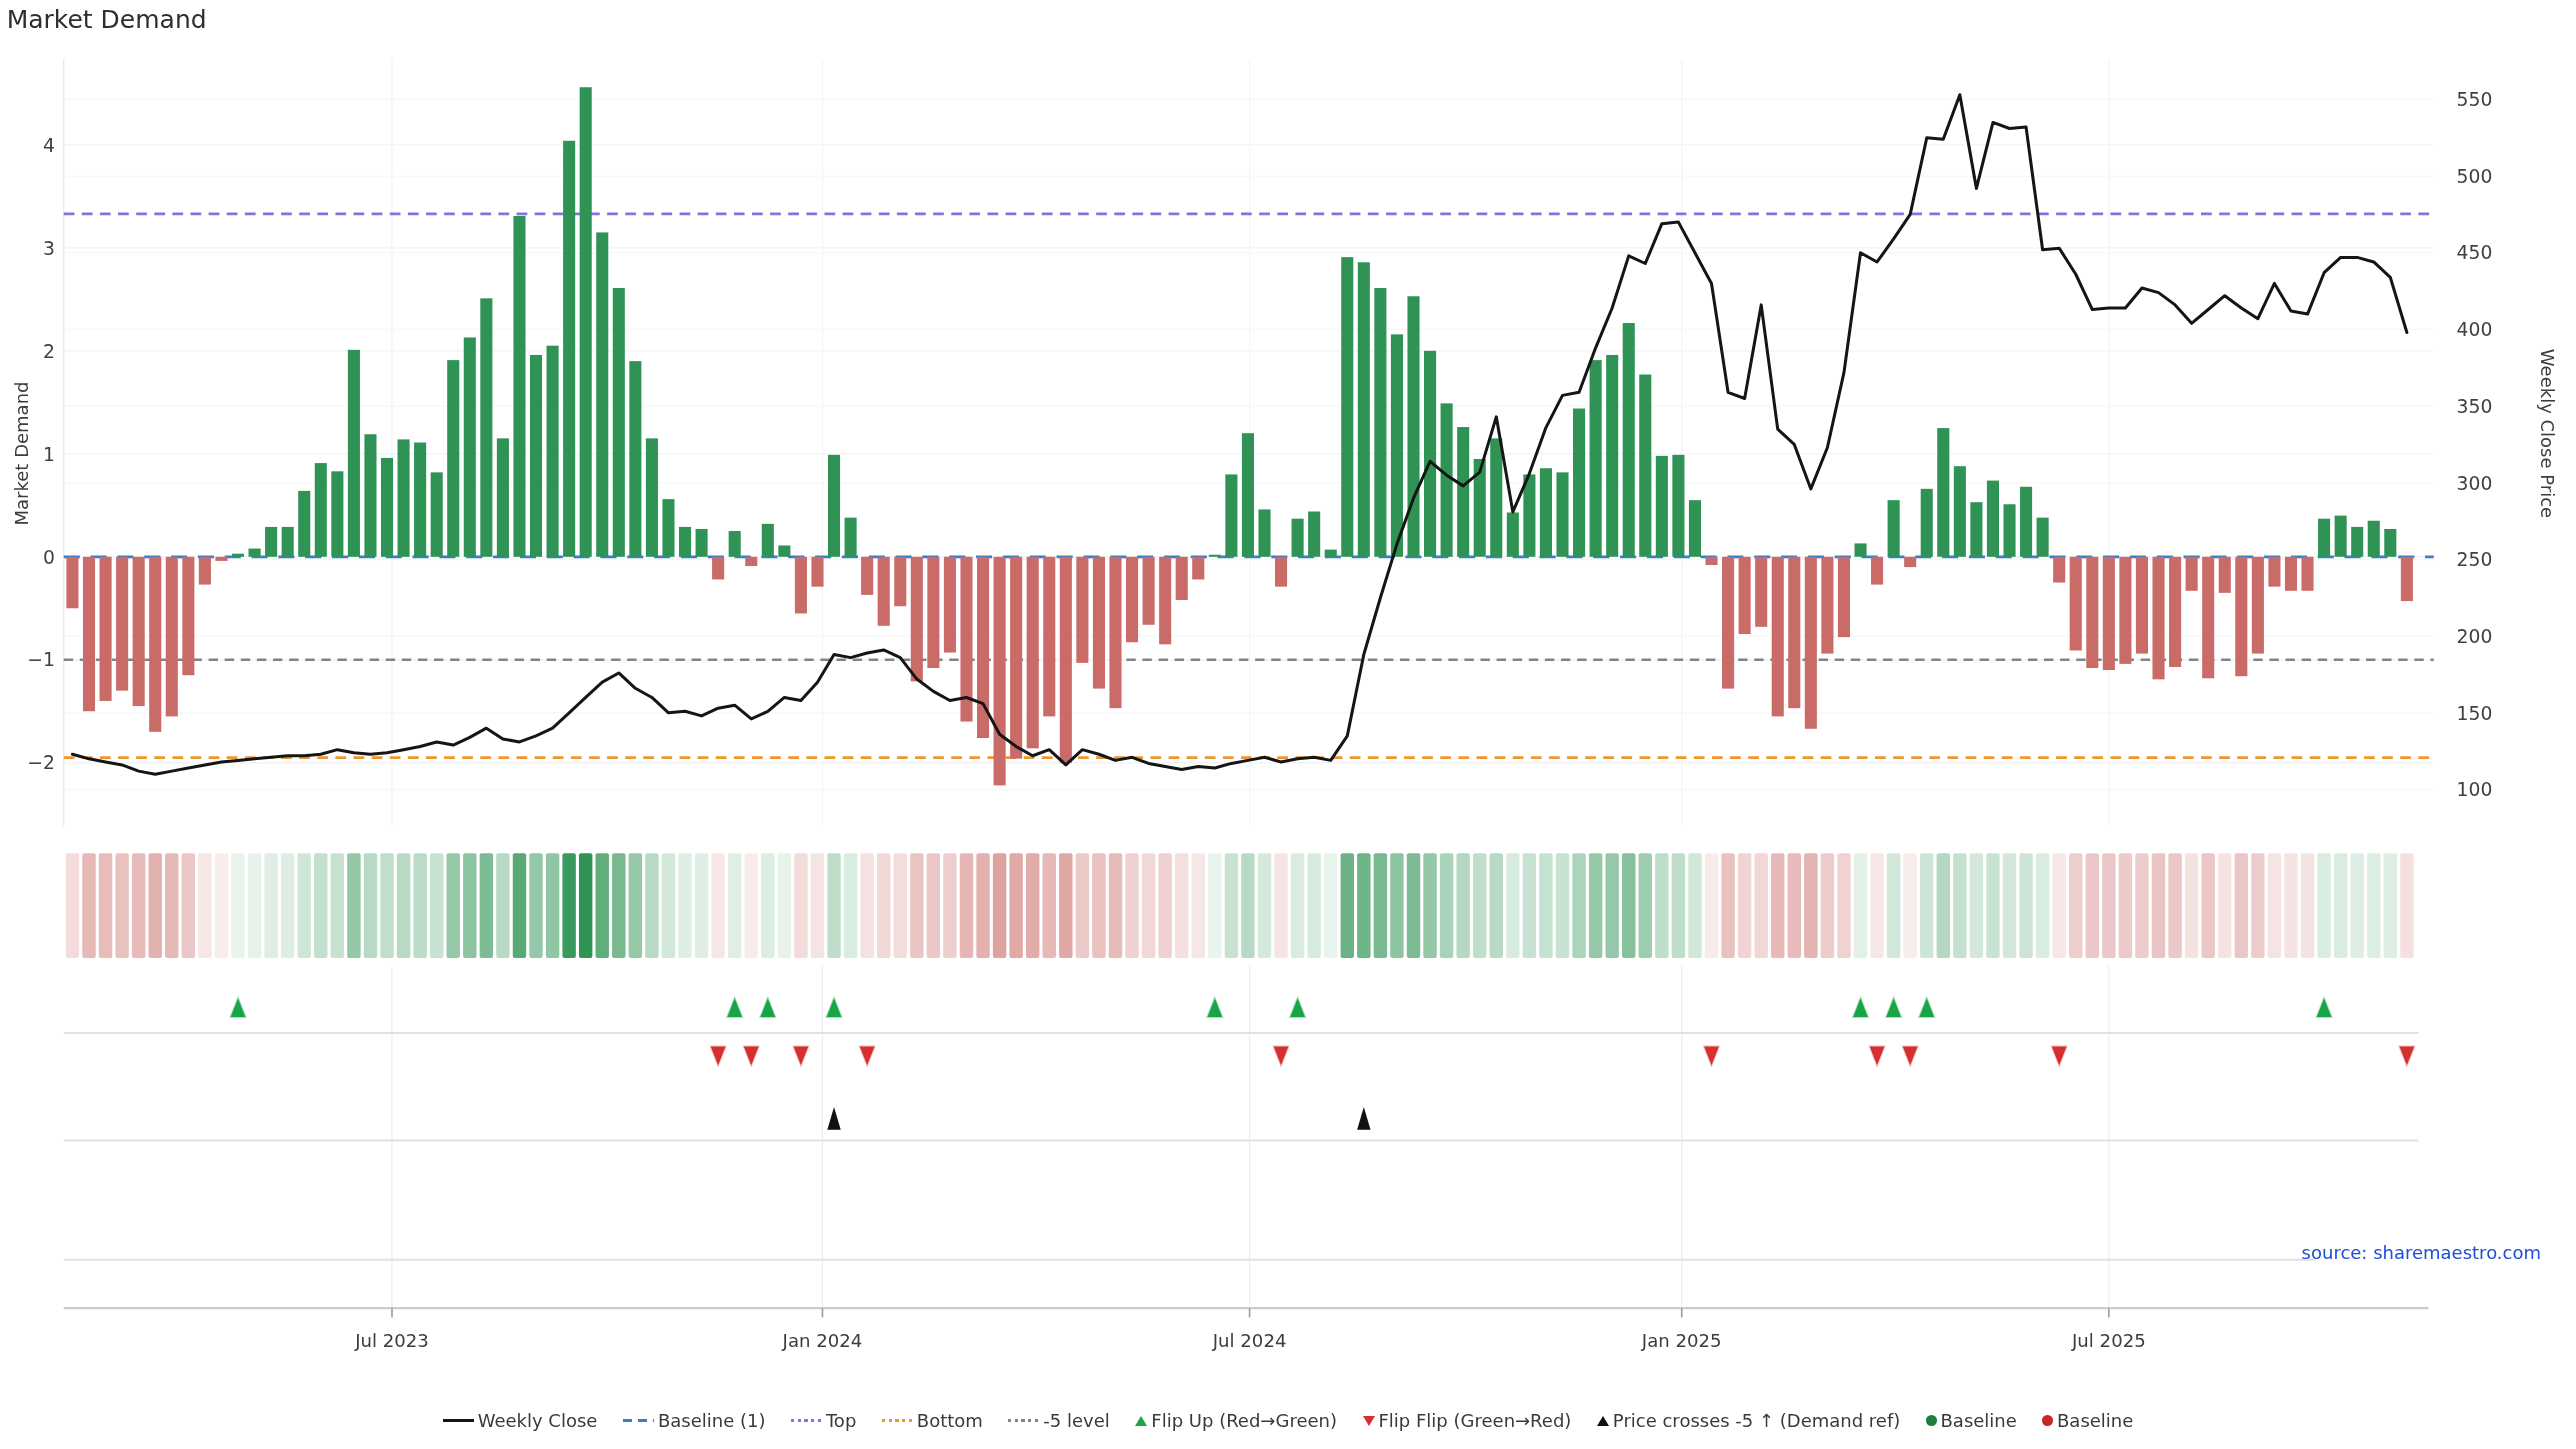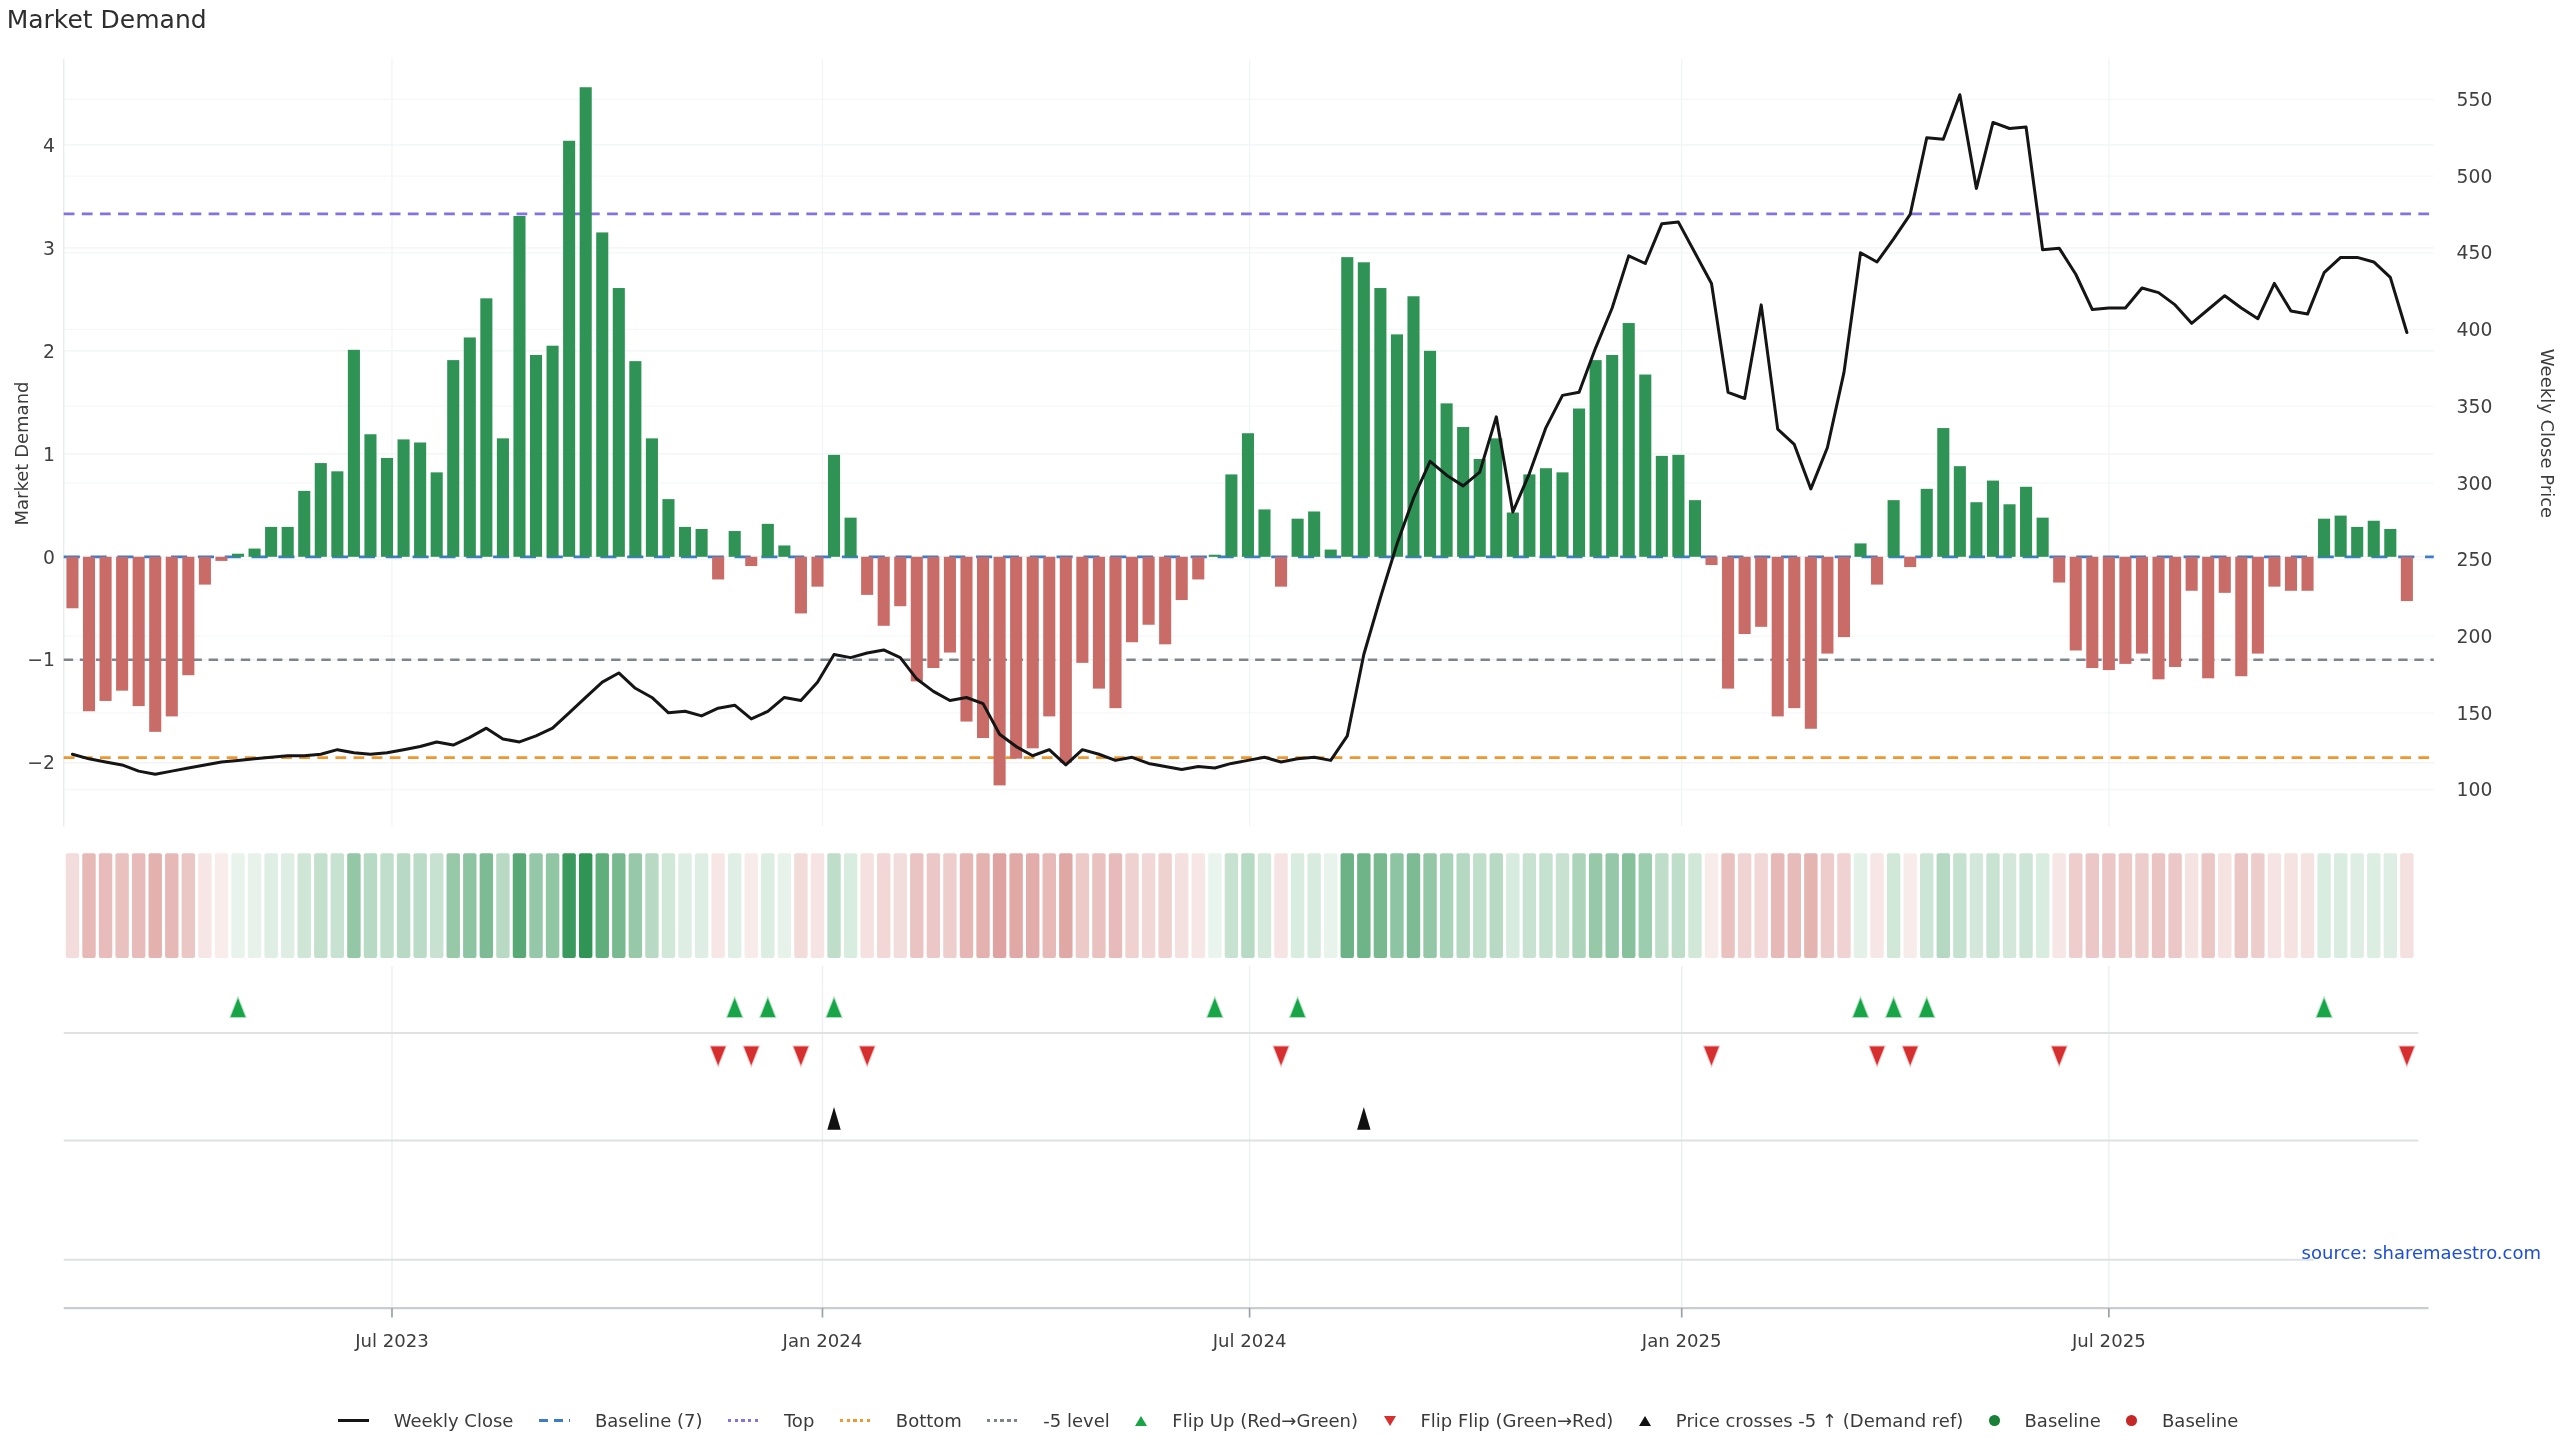--- a/index.html
+++ b/index.html
@@ -6,21 +6,21 @@
     font-family:"DejaVu Sans", sans-serif;}
   .page{position:relative;width:2576px;height:1044px;}
   .title{position:absolute;left:6.7px;top:5.4px;font-size:25px;color:#2e2e2e;}
   .ytitle{position:absolute;font-size:18px;color:#3c3c3c;white-space:nowrap;}
   .ytitle.left{left:-99px;top:443px;transform:rotate(-90deg);transform-origin:center;width:241px;text-align:center;}
   .ytitle.right{left:2427px;top:423px;transform:rotate(90deg);transform-origin:center;width:241px;text-align:center;}
   svg#chart{position:absolute;left:0;top:0;}
   .source{position:absolute;top:1242px;right:35px;font-size:18px;color:#1d4ed8;}
   .legend{position:absolute;top:1410px;left:0;width:2576px;display:flex;justify-content:center;
     align-items:center;gap:25.5px;font-size:18px;color:#3a3a3a;}
-  .leg-item{display:inline-flex;align-items:center;gap:25px;white-space:nowrap;text-align:right;}
+  .leg-item{display:inline-flex;align-items:center;gap:4px;white-space:nowrap;text-align:right;}
   .sw{display:inline-block;}
   .sw-line{width:31px;height:3.4px;background:#151515;}
   .sw-dashes{width:31px;height:3.4px;}
   .sw-dots{width:31px;height:3.4px;}
   .sw-tri-up{width:0;height:0;border-left:6.7px solid transparent;border-right:6.7px solid transparent;border-bottom:10.7px solid #17a548;}
   .sw-tri-down{width:0;height:0;border-left:6.7px solid transparent;border-right:6.7px solid transparent;border-top:10.7px solid #d62f2f;}
   .sw-dot{width:10.7px;height:10.7px;border-radius:50%;}
 </style>
 </head>
 <body>
@@ -402,21 +402,21 @@
       <text x="3143.64" y="2008" text-anchor="middle" font-size="27" fill="#3d3d3d">Jul 2025</text>
     </svg>
   <div class="source">source: sharemaestro.com</div>
   <div class="legend" id="legend">
       <span class="leg-item">
         <span class="sw sw-line" style="background: rgb(21, 21, 21);"></span>
         <span>Weekly Close</span>
       </span>
       <span class="leg-item">
         <span class="sw sw-dashes" style="background: repeating-linear-gradient(90deg, rgb(61, 124, 201) 0px, rgb(61, 124, 201) 8.7px, transparent 8.7px, transparent 14.8px);"></span>
-        <span>Baseline (7)</span>
+        <span>Baseline (1)</span>
       </span>
       <span class="leg-item">
         <span class="sw sw-dots" style="background: repeating-linear-gradient(90deg, rgb(131, 115, 226) 0px, rgb(131, 115, 226) 3.4px, transparent 3.4px, transparent 6.7px);"></span>
         <span>Top</span>
       </span>
       <span class="leg-item">
         <span class="sw sw-dots" style="background: repeating-linear-gradient(90deg, rgb(240, 150, 46) 0px, rgb(240, 150, 46) 3.4px, transparent 3.4px, transparent 6.7px);"></span>
         <span>Bottom</span>
       </span>
       <span class="leg-item">

